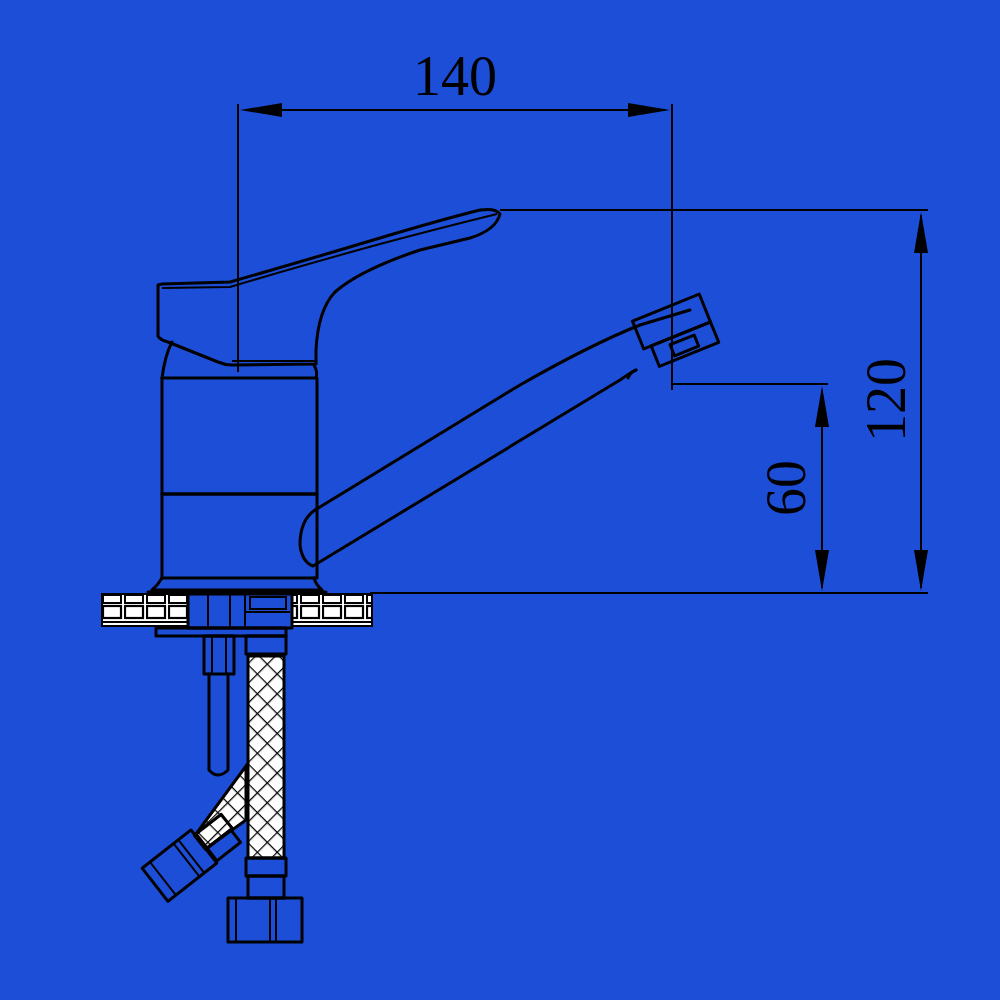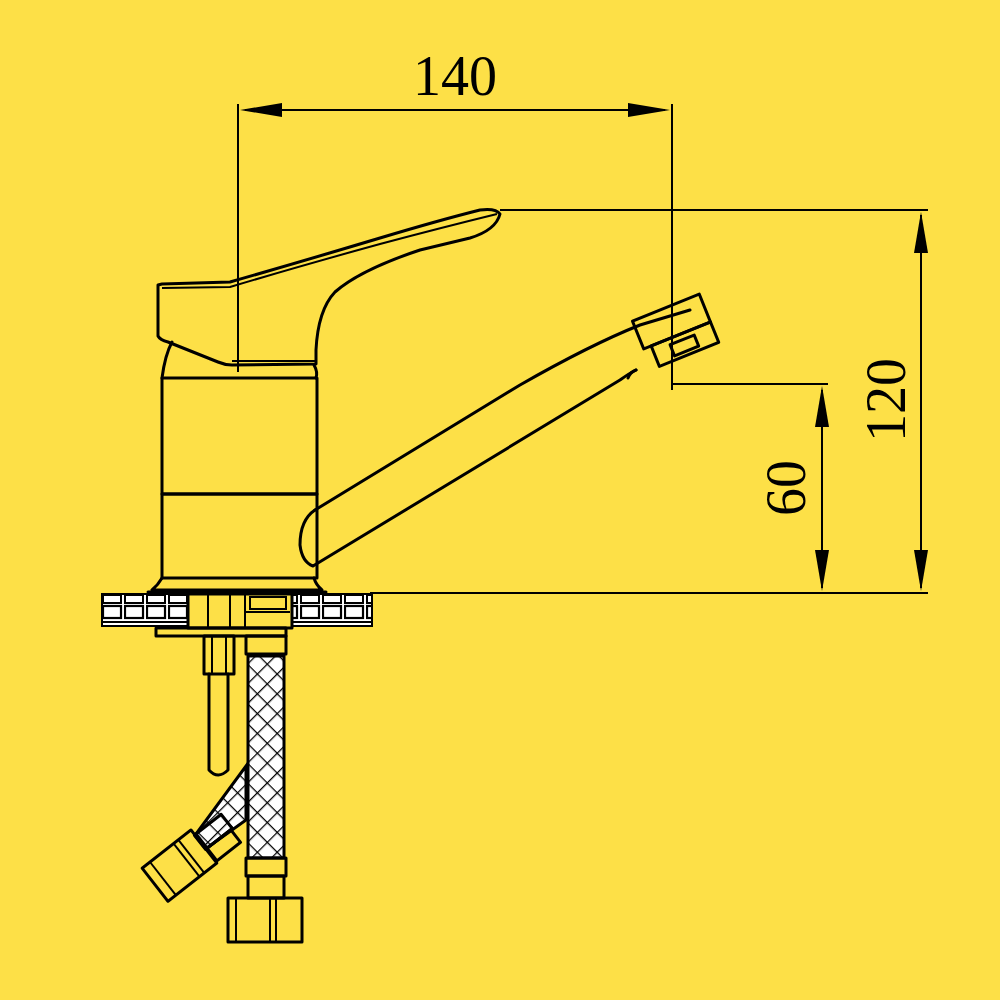--- a/index.html
+++ b/index.html
@@ -1,16 +1,16 @@
 <!DOCTYPE html>
 <html><head>
 <meta charset="utf-8">
 <style>
   html, body { margin: 0; padding: 0; background: #ffffff; }
-  #canvas { position: relative; width: 1000px; height: 1000px; background: #fde047; overflow: hidden; }
+  #canvas { position: relative; width: 1000px; height: 1000px; background: #1d4ed8; overflow: hidden; }
   svg { position: absolute; left: 0; top: 0; }
   .ln { fill: none; stroke: #000; stroke-width: 3; stroke-linejoin: round; stroke-linecap: round; }
   .thin { fill: none; stroke: #000; stroke-width: 2; }
   .dim { fill: none; stroke: #000; stroke-width: 2; }
   .arrow { fill: #000; stroke: none; }
   .dimtext { font-family: "Liberation Serif", "DejaVu Serif", serif; font-size: 56px; fill: #000; }
 </style>
 </head>
 <body>
 

